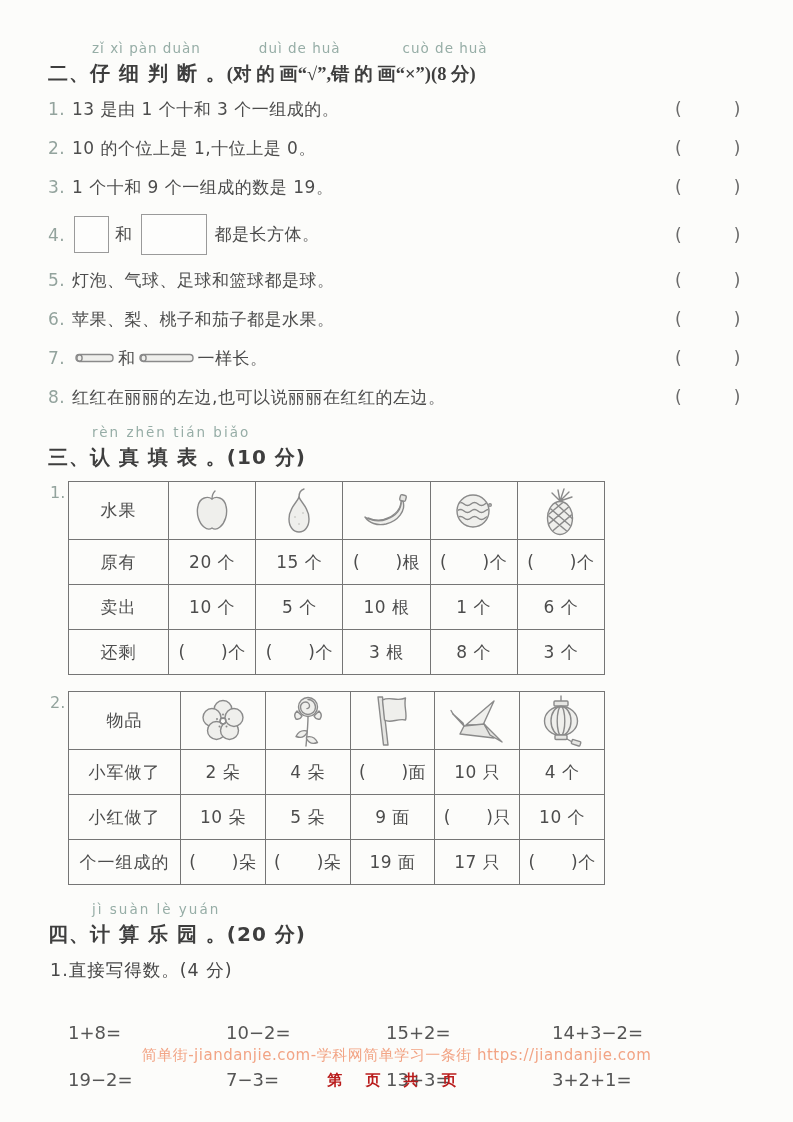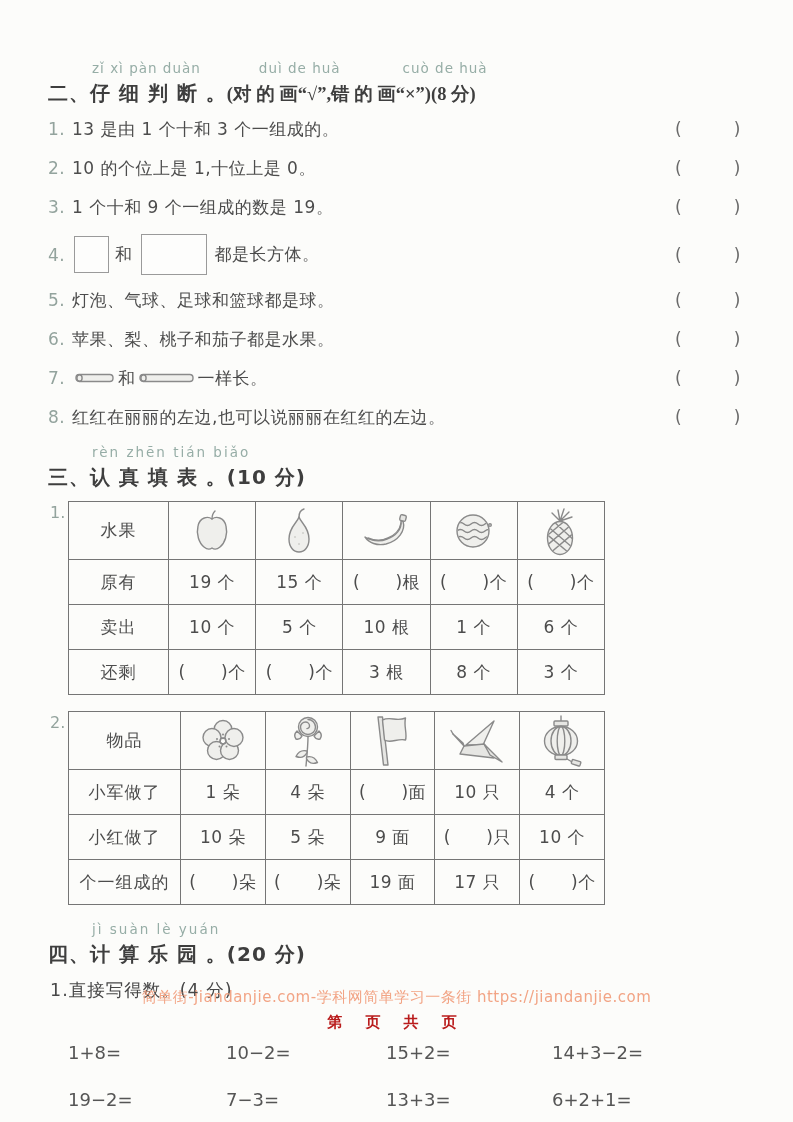--- a/index.html
+++ b/index.html
@@ -1,21 +1,21 @@
 <!DOCTYPE html>
 <html><head>
 <meta charset="utf-8">
 <style>
   html,body{margin:0;padding:0;background:#e9e9e9;}
   .page{
     width:793px;height:1122px;position:relative;margin:0 auto;
     background:#fcfcfa;
     font-family:"DejaVu Sans","Liberation Sans",sans-serif;
     color:#4c4c4c;overflow:hidden;box-sizing:border-box;
-    padding:60px 52px 0 48px;
+    padding:40px 52px 0 48px;
   }
   
   .pinyin-row{font-size:13.5px;color:#96ada6;margin-left:44px;height:18px;letter-spacing:1px;}
   .pinyin-row .p2{margin-left:58px;}
   .pinyin-row .p3{margin-left:62px;}
   .pinyin-single{font-size:13.5px;color:#96ada6;margin-left:44px;height:18px;letter-spacing:2px;}
   .sec-heading{font-size:20px;font-weight:bold;color:#3e3e3e;letter-spacing:1px;margin:2px 0 10px 0;}
   .sec-heading .note{font-weight:bold;font-size:18.5px;letter-spacing:0;font-family:Liberation Serif, serif;}
   
   .q{display:flex;align-items:center;font-size:17px;color:#4c4c4c;margin-bottom:15px;min-height:24px;letter-spacing:0.5px;}
@@ -33,21 +33,21 @@
   .row-icons td{height:57px;}
   .row-data td{height:44px;}
   .cell-text{white-space:pre;letter-spacing:0.5px;}
   .label-cell{letter-spacing:1px;}
   .icon{display:block;margin:0 auto;}
   
   .sub-heading{font-size:17.5px;color:#474747;margin:10px 0 16px 2px;letter-spacing:1px;}
   .problems{display:grid;grid-template-columns:158px 160px 166px auto;row-gap:26px;
             margin-left:20px;font-size:18px;color:#555;margin-top:40px;}
   
-  .footer{position:absolute;left:0;right:0;top:988px;text-align:center;}
+  .footer{position:absolute;left:0;right:0;top:1046px;text-align:center;}
   .footer-line1{font-size:15px;color:#f2a485;letter-spacing:0.5px;}
   .footer-line2{font-size:15px;color:#b91c1c;letter-spacing:9px;margin-top:6px;font-weight:600;white-space:pre;}
   
   svg .ln{stroke:#8a8a8a;stroke-width:1.4;fill:none;stroke-linecap:round;}
   svg .fl{stroke:#8a8a8a;stroke-width:1.4;fill:#efefec;stroke-linejoin:round;}
   svg .fl2{stroke:#8a8a8a;stroke-width:1.4;fill:#e6e6e3;stroke-linejoin:round;}
 </style>
 </head>
 <body>
 
@@ -208,21 +208,21 @@
                   <path class="ln" d="M19 16 l-8 -8 M19 16 l-2 -11 M19 16 l4 -12 M19 16 l9 -9 M19 16 l12 -4"></path>
                   <ellipse class="fl" cx="19" cy="33" rx="12.5" ry="16.5"></ellipse>
                   <g clip-path="url(#pc)">
                     <path class="ln" d="M2 26 l26 22 M4 19 l28 24 M10 14 l26 24 M30 20 l-26 22 M34 27 l-26 22 M26 14 l-24 20"></path>
                   </g>
                 </svg>
           </td>
         </tr>
         <tr class="row-data">
           <td class="label-cell">原有</td>
-          <td><span class="cell-text">19 个</span></td>
+          <td><span class="cell-text">20 个</span></td>
           <td><span class="cell-text">15 个</span></td>
           <td><span class="cell-text">(      )根</span></td>
           <td><span class="cell-text">(      )个</span></td>
           <td><span class="cell-text">(      )个</span></td>
         </tr>
         <tr class="row-data">
           <td class="label-cell">卖出</td>
           <td><span class="cell-text">10 个</span></td>
           <td><span class="cell-text">5 个</span></td>
           <td><span class="cell-text">10 根</span></td>
@@ -306,21 +306,21 @@
                   <ellipse class="ln" cx="22" cy="27" rx="10" ry="14.5"></ellipse>
                   <ellipse class="ln" cx="22" cy="27" rx="3.8" ry="14.5"></ellipse>
                   <rect class="fl2" x="16" y="41" width="12" height="4.5" rx="1"></rect>
                   <path class="ln" d="M28 45 l6 3.5"></path>
                   <rect class="fl2" x="32.5" y="46.5" width="9" height="4.5" rx="1" transform="rotate(18 37 49)"></rect>
                 </svg>
           </td>
         </tr>
         <tr class="row-data">
           <td class="label-cell">小军做了</td>
-          <td><span class="cell-text">1 朵</span></td>
+          <td><span class="cell-text">2 朵</span></td>
           <td><span class="cell-text">4 朵</span></td>
           <td><span class="cell-text">(      )面</span></td>
           <td><span class="cell-text">10 只</span></td>
           <td><span class="cell-text">4 个</span></td>
         </tr>
         <tr class="row-data">
           <td class="label-cell">小红做了</td>
           <td><span class="cell-text">10 朵</span></td>
           <td><span class="cell-text">5 朵</span></td>
           <td><span class="cell-text">9 面</span></td>
@@ -345,21 +345,21 @@
     <div class="sec-heading">四、计 算 乐 园 。(20 分)</div>
     <div class="sub-heading">1.直接写得数。(4 分)</div>
     <div class="problems">
       <span>1+8=</span>
       <span>10−2=</span>
       <span>15+2=</span>
       <span>14+3−2=</span>
       <span>19−2=</span>
       <span>7−3=</span>
       <span>13+3=</span>
-      <span>6+2+1=</span>
+      <span>3+2+1=</span>
     </div>
   </section>
 
   <div class="footer">
     <div class="footer-line1">简单街-jiandanjie.com-学科网简单学习一条街 https://jiandanjie.com</div>
     <div class="footer-line2">第 页 共 页</div>
   </div>
 
 </div>
 

